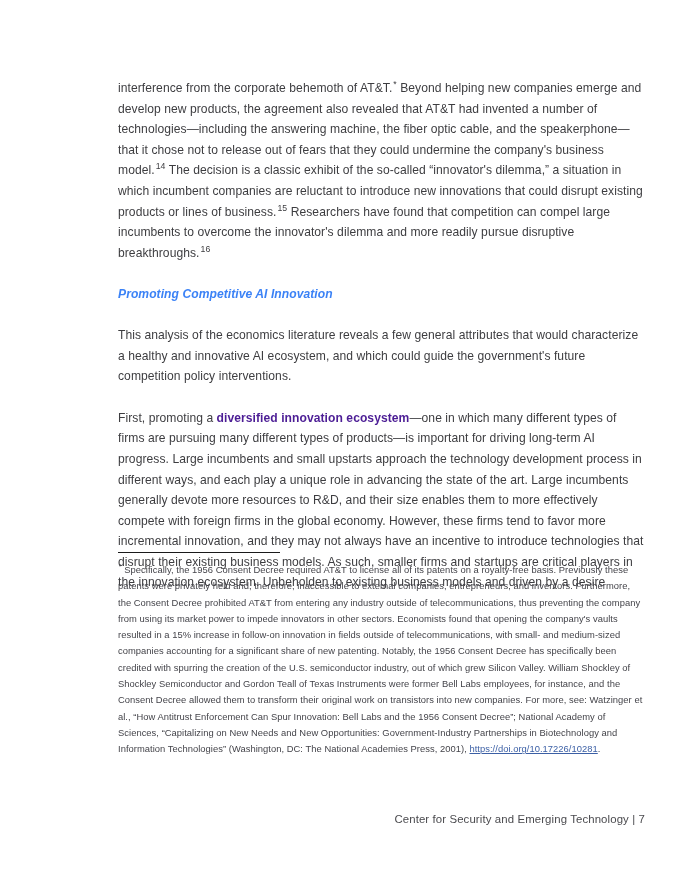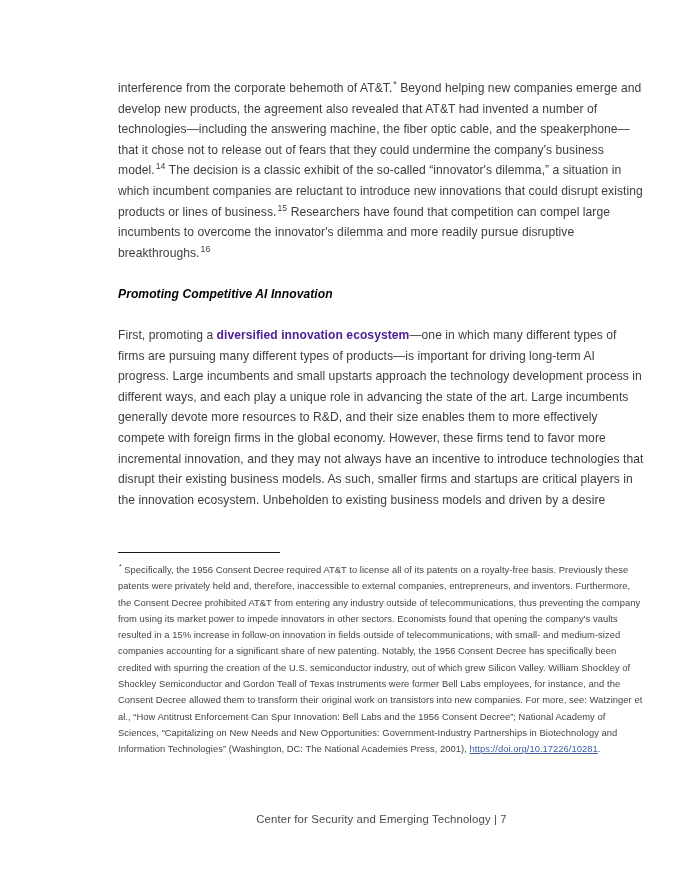--- a/index.html
+++ b/index.html
@@ -37,21 +37,21 @@
     text-align: left;
     letter-spacing: 0.005em;
   }
 
   h3.section-heading {
     margin: 0 0 20px 0;
     font-size: 12.1px;
     line-height: 20.6px;
     font-style: italic;
     font-weight: bold;
-    color: #000000;
+    color: #3b82f6;
     letter-spacing: 0.005em;
   }
 
   sup.fn-ref {
     font-size: 0.72em;
     vertical-align: super;
     line-height: 0;
     padding-left: 1px;
   }
 
@@ -84,38 +84,39 @@
 
   a.doi-link {
     color: #3b5fa5;
   }
 
   .page-footer {
     position: absolute;
     left: 78px;
     right: 75px;
     top: 810px;
-    text-align: center;
+    text-align: right;
     font-size: 11.4px;
     line-height: 18px;
     color: #4a4a4e;
     letter-spacing: 0.01em;
   }
 </style>
 </head>
 <body>
 
 <div class="page">
 
   <div class="body-block">
 
     <p class="body-par"><span>interference from the corporate behemoth of AT&amp;T.</span><sup class="fn-ref">*</sup><span> Beyond helping new companies emerge and develop new products, the agreement also revealed that AT&amp;T had invented a number of technologies—including the answering machine, the fiber optic cable, and the speakerphone—that it chose not to release out of fears that they could undermine the company's business model.</span><sup class="fn-ref">14</sup><span> The decision is a classic exhibit of the so-called “innovator's dilemma,” a situation in which incumbent companies are reluctant to introduce new innovations that could disrupt existing products or lines of business.</span><sup class="fn-ref">15</sup><span> Researchers have found that competition can compel large incumbents to overcome the innovator's dilemma and more readily pursue disruptive breakthroughs.</span><sup class="fn-ref">16</sup></p>
 
     <h3 class="section-heading">Promoting Competitive AI Innovation</h3>
 
+    <p class="body-par">This analysis of the economics literature reveals a few general attributes that would characterize a healthy and innovative AI ecosystem, and which could guide the government's future competition policy interventions.</p>
 
     <p class="body-par"><span>First, promoting a </span><strong class="em-bold">diversified innovation ecosystem</strong><span>—one in which many different types of firms are pursuing many different types of products—is important for driving long-term AI progress. Large incumbents and small upstarts approach the technology development process in different ways, and each play a unique role in advancing the state of the art. Large incumbents generally devote more resources to R&amp;D, and their size enables them to more effectively compete with foreign firms in the global economy. However, these firms tend to favor more incremental innovation, and they may not always have an incentive to introduce technologies that disrupt their existing business models. As such, smaller firms and startups are critical players in the innovation ecosystem. Unbeholden to existing business models and driven by a desire</span></p>
 
   </div>
 
   <div class="footnote-area">
     <hr class="footnote-rule">
     <p class="footnote-text"><sup class="fn-ref">*</sup><span> Specifically, the 1956 Consent Decree required AT&amp;T to license all of its patents on a royalty-free basis. Previously these patents were privately held and, therefore, inaccessible to external companies, entrepreneurs, and inventors. Furthermore, the Consent Decree prohibited AT&amp;T from entering any industry outside of telecommunications, thus preventing the company from using its market power to impede innovators in other sectors. Economists found that opening the company's vaults resulted in a 15% increase in follow-on innovation in fields outside of telecommunications, with small- and medium-sized companies accounting for a significant share of new patenting. Notably, the 1956 Consent Decree has specifically been credited with spurring the creation of the U.S. semiconductor industry, out of which grew Silicon Valley. William Shockley of Shockley Semiconductor and Gordon Teall of Texas Instruments were former Bell Labs employees, for instance, and the Consent Decree allowed them to transform their original work on transistors into new companies. For more, see: Watzinger et al., “How Antitrust Enforcement Can Spur Innovation: Bell Labs and the 1956 Consent Decree”; National Academy of Sciences, “Capitalizing on New Needs and New Opportunities: Government-Industry Partnerships in Biotechnology and Information Technologies” (Washington, DC: The National Academies Press, 2001), </span><a class="doi-link" href="#">https://doi.org/10.17226/10281</a><span>.</span></p>
   </div>
 

